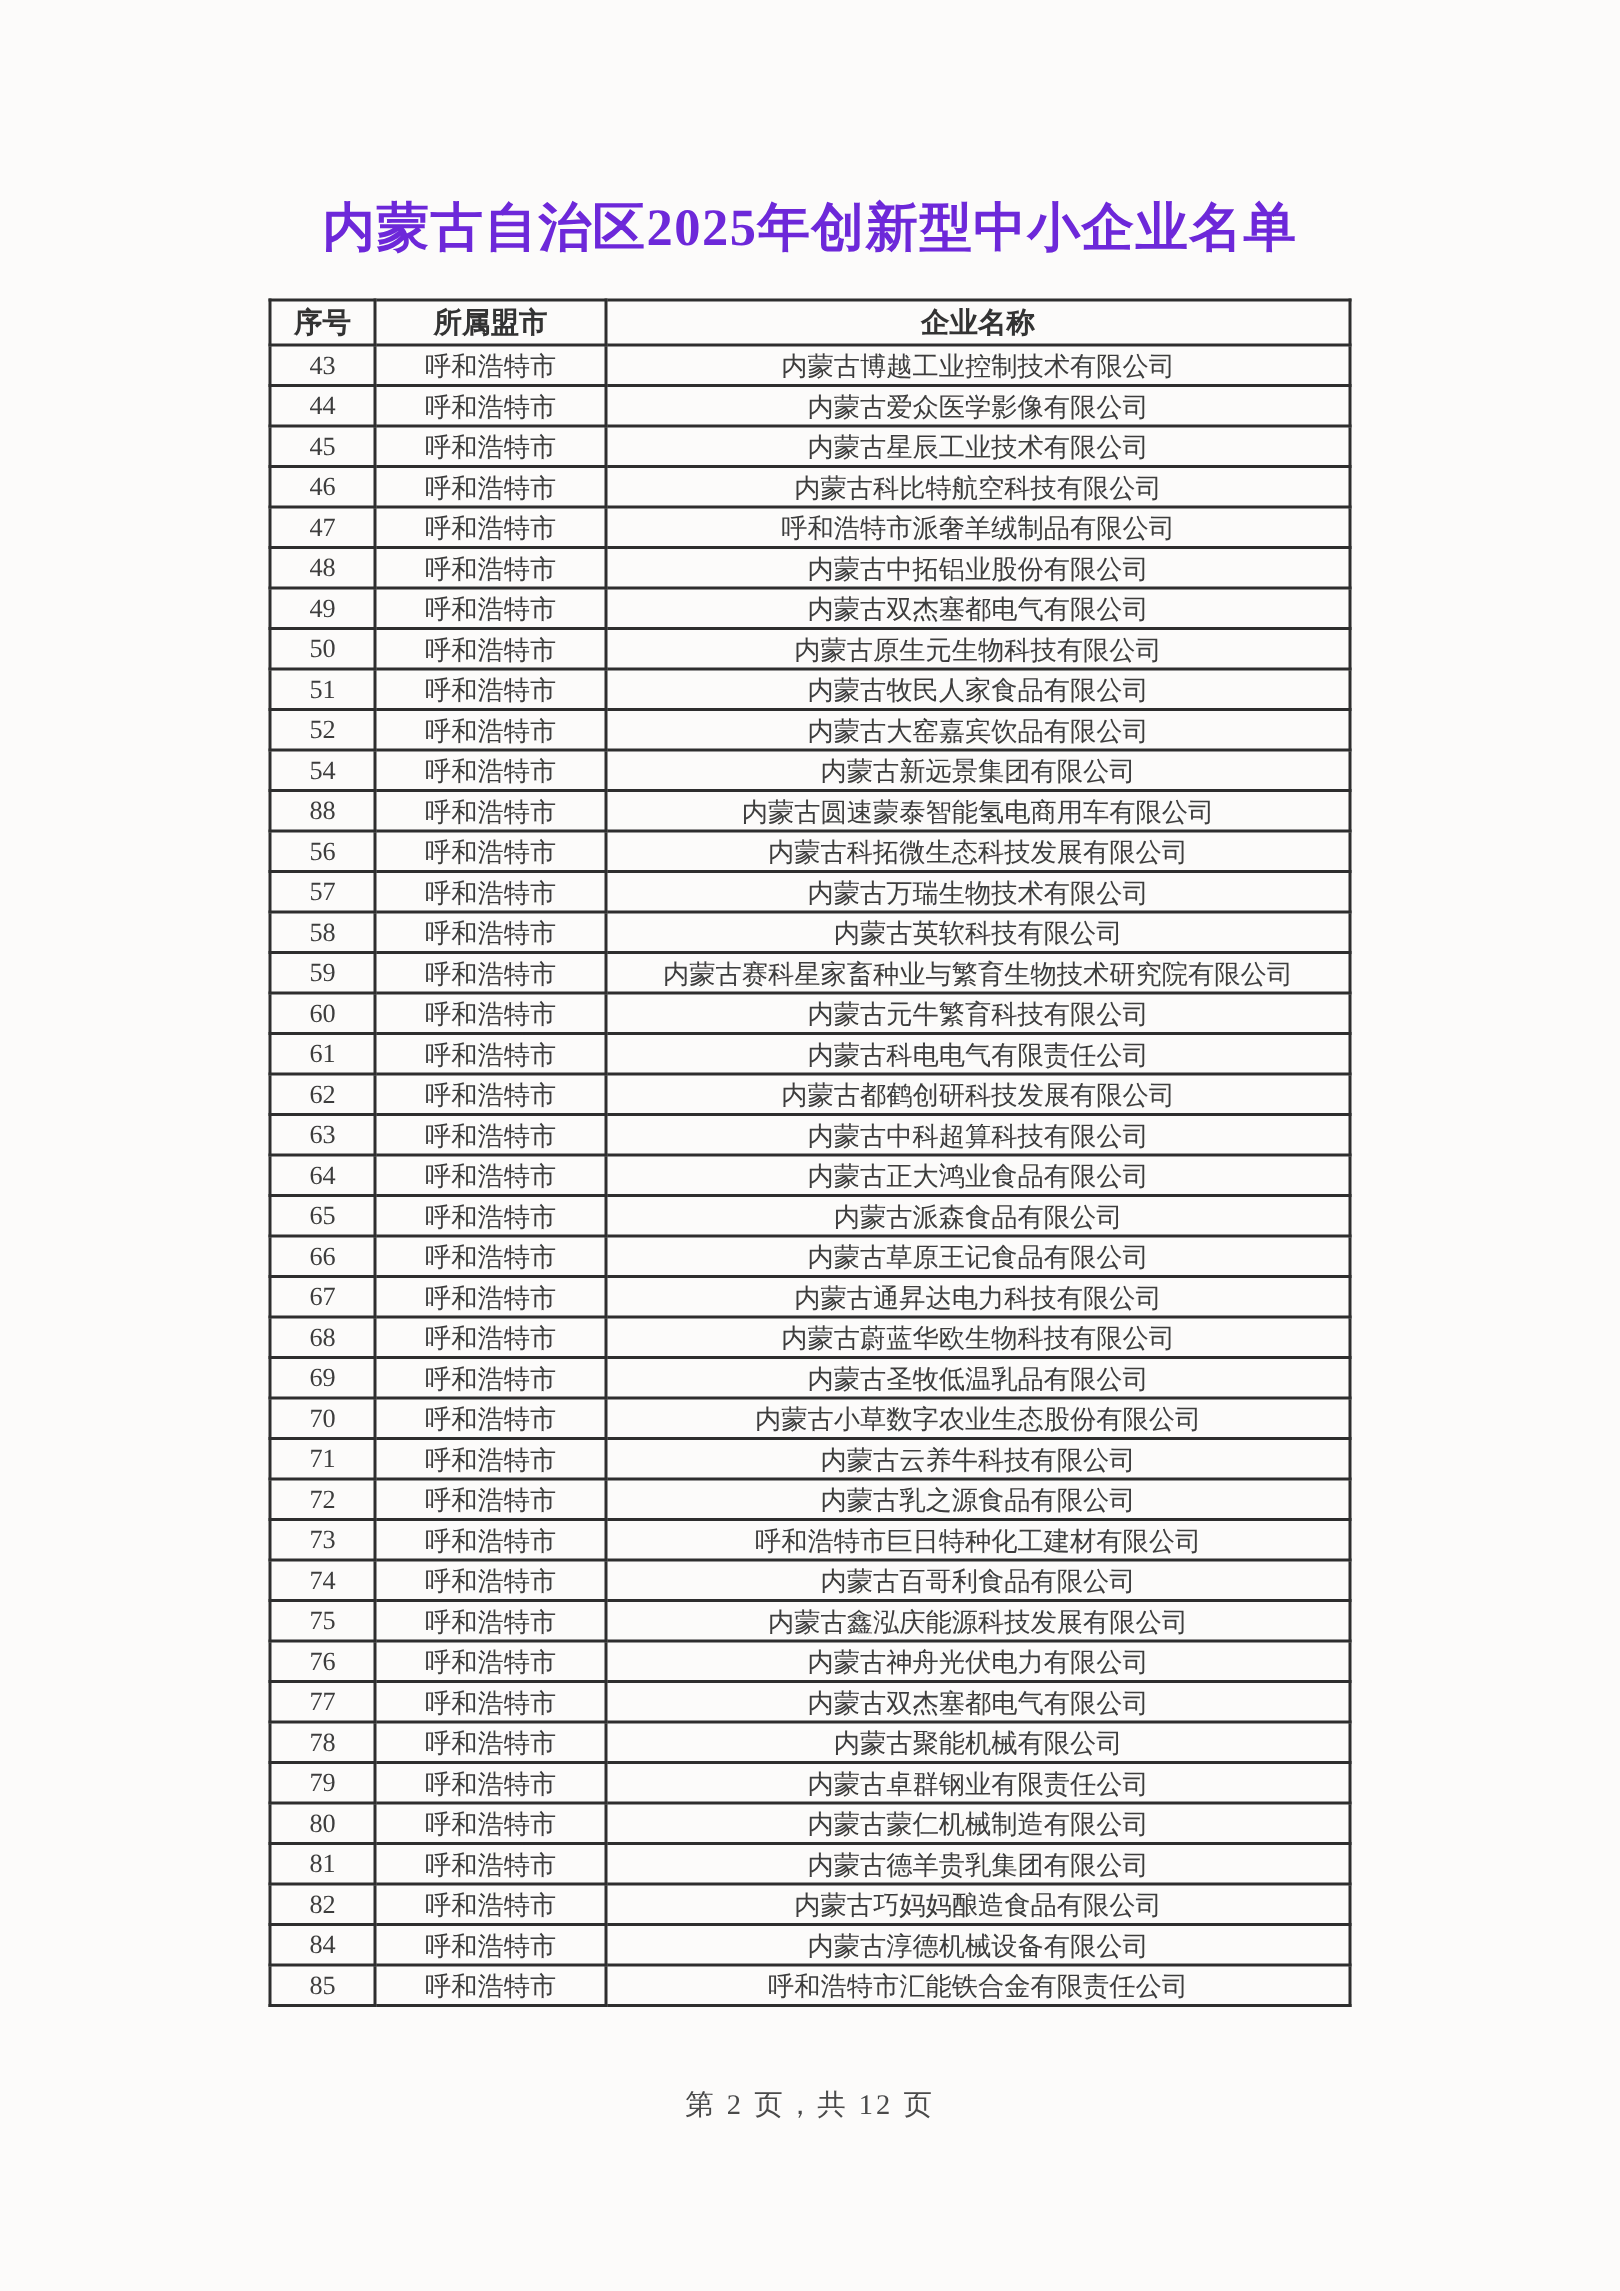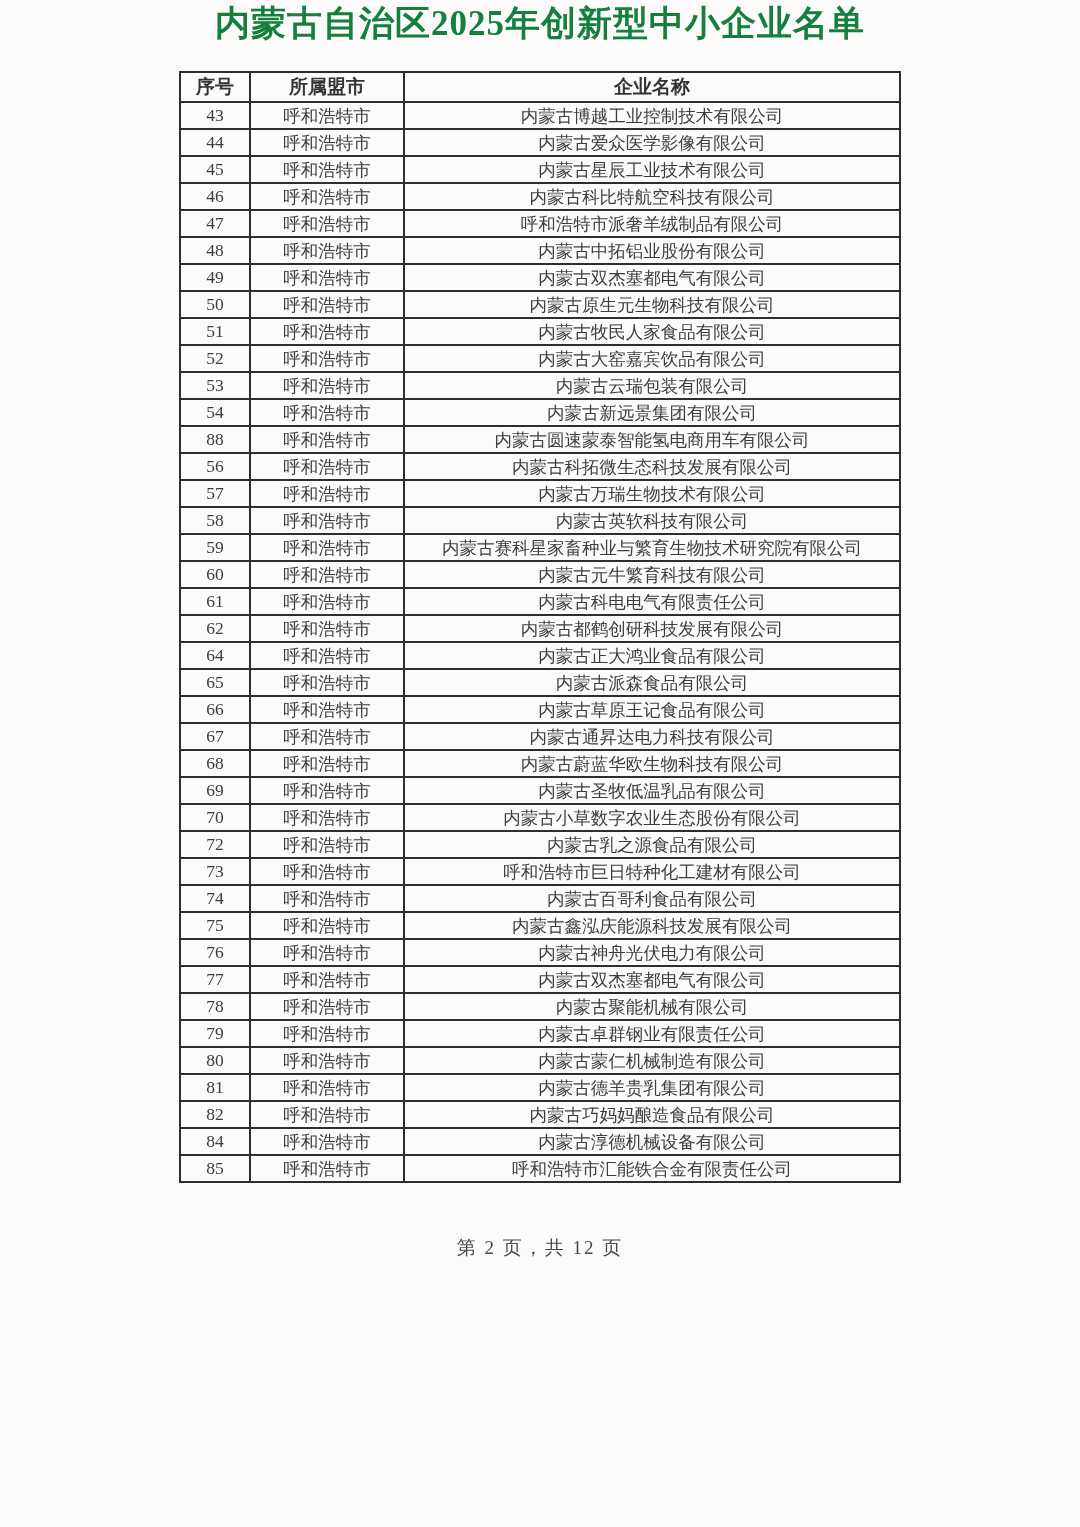--- a/index.html
+++ b/index.html
@@ -11,24 +11,25 @@
     position: relative;
     width: 1080px;
     height: 1527px;
     background: #fcfbfa;
     font-family: "Liberation Serif", "DejaVu Serif", serif;
     color: #3a3a3a;
     overflow: hidden;
   }
   .title {
     margin: 0;
+    padding-top: 128px;
     text-align: center;
     font-size: 35px;
     font-weight: bold;
-    color: #15803d;
+    color: #6d28d9;
     letter-spacing: 1px;
   }
   .company-table {
     width: 720px;
     margin: 24px auto 0 auto;
     border-collapse: collapse;
     table-layout: fixed;
   }
   .company-table col.col-index   { width: 70px; }
   .company-table col.col-city    { width: 154px; }
@@ -126,25 +127,20 @@
           <td>51</td>
           <td>呼和浩特市</td>
           <td>内蒙古牧民人家食品有限公司</td>
         </tr>
         <tr>
           <td>52</td>
           <td>呼和浩特市</td>
           <td>内蒙古大窑嘉宾饮品有限公司</td>
         </tr>
         <tr>
-          <td>53</td>
-          <td>呼和浩特市</td>
-          <td>内蒙古云瑞包装有限公司</td>
-        </tr>
-        <tr>
           <td>54</td>
           <td>呼和浩特市</td>
           <td>内蒙古新远景集团有限公司</td>
         </tr>
         <tr>
           <td>88</td>
           <td>呼和浩特市</td>
           <td>内蒙古圆速蒙泰智能氢电商用车有限公司</td>
         </tr>
         <tr>
@@ -176,20 +172,25 @@
           <td>61</td>
           <td>呼和浩特市</td>
           <td>内蒙古科电电气有限责任公司</td>
         </tr>
         <tr>
           <td>62</td>
           <td>呼和浩特市</td>
           <td>内蒙古都鹤创研科技发展有限公司</td>
         </tr>
         <tr>
+          <td>63</td>
+          <td>呼和浩特市</td>
+          <td>内蒙古中科超算科技有限公司</td>
+        </tr>
+        <tr>
           <td>64</td>
           <td>呼和浩特市</td>
           <td>内蒙古正大鸿业食品有限公司</td>
         </tr>
         <tr>
           <td>65</td>
           <td>呼和浩特市</td>
           <td>内蒙古派森食品有限公司</td>
         </tr>
         <tr>
@@ -209,20 +210,25 @@
         </tr>
         <tr>
           <td>69</td>
           <td>呼和浩特市</td>
           <td>内蒙古圣牧低温乳品有限公司</td>
         </tr>
         <tr>
           <td>70</td>
           <td>呼和浩特市</td>
           <td>内蒙古小草数字农业生态股份有限公司</td>
+        </tr>
+        <tr>
+          <td>71</td>
+          <td>呼和浩特市</td>
+          <td>内蒙古云养牛科技有限公司</td>
         </tr>
         <tr>
           <td>72</td>
           <td>呼和浩特市</td>
           <td>内蒙古乳之源食品有限公司</td>
         </tr>
         <tr>
           <td>73</td>
           <td>呼和浩特市</td>
           <td>呼和浩特市巨日特种化工建材有限公司</td>

